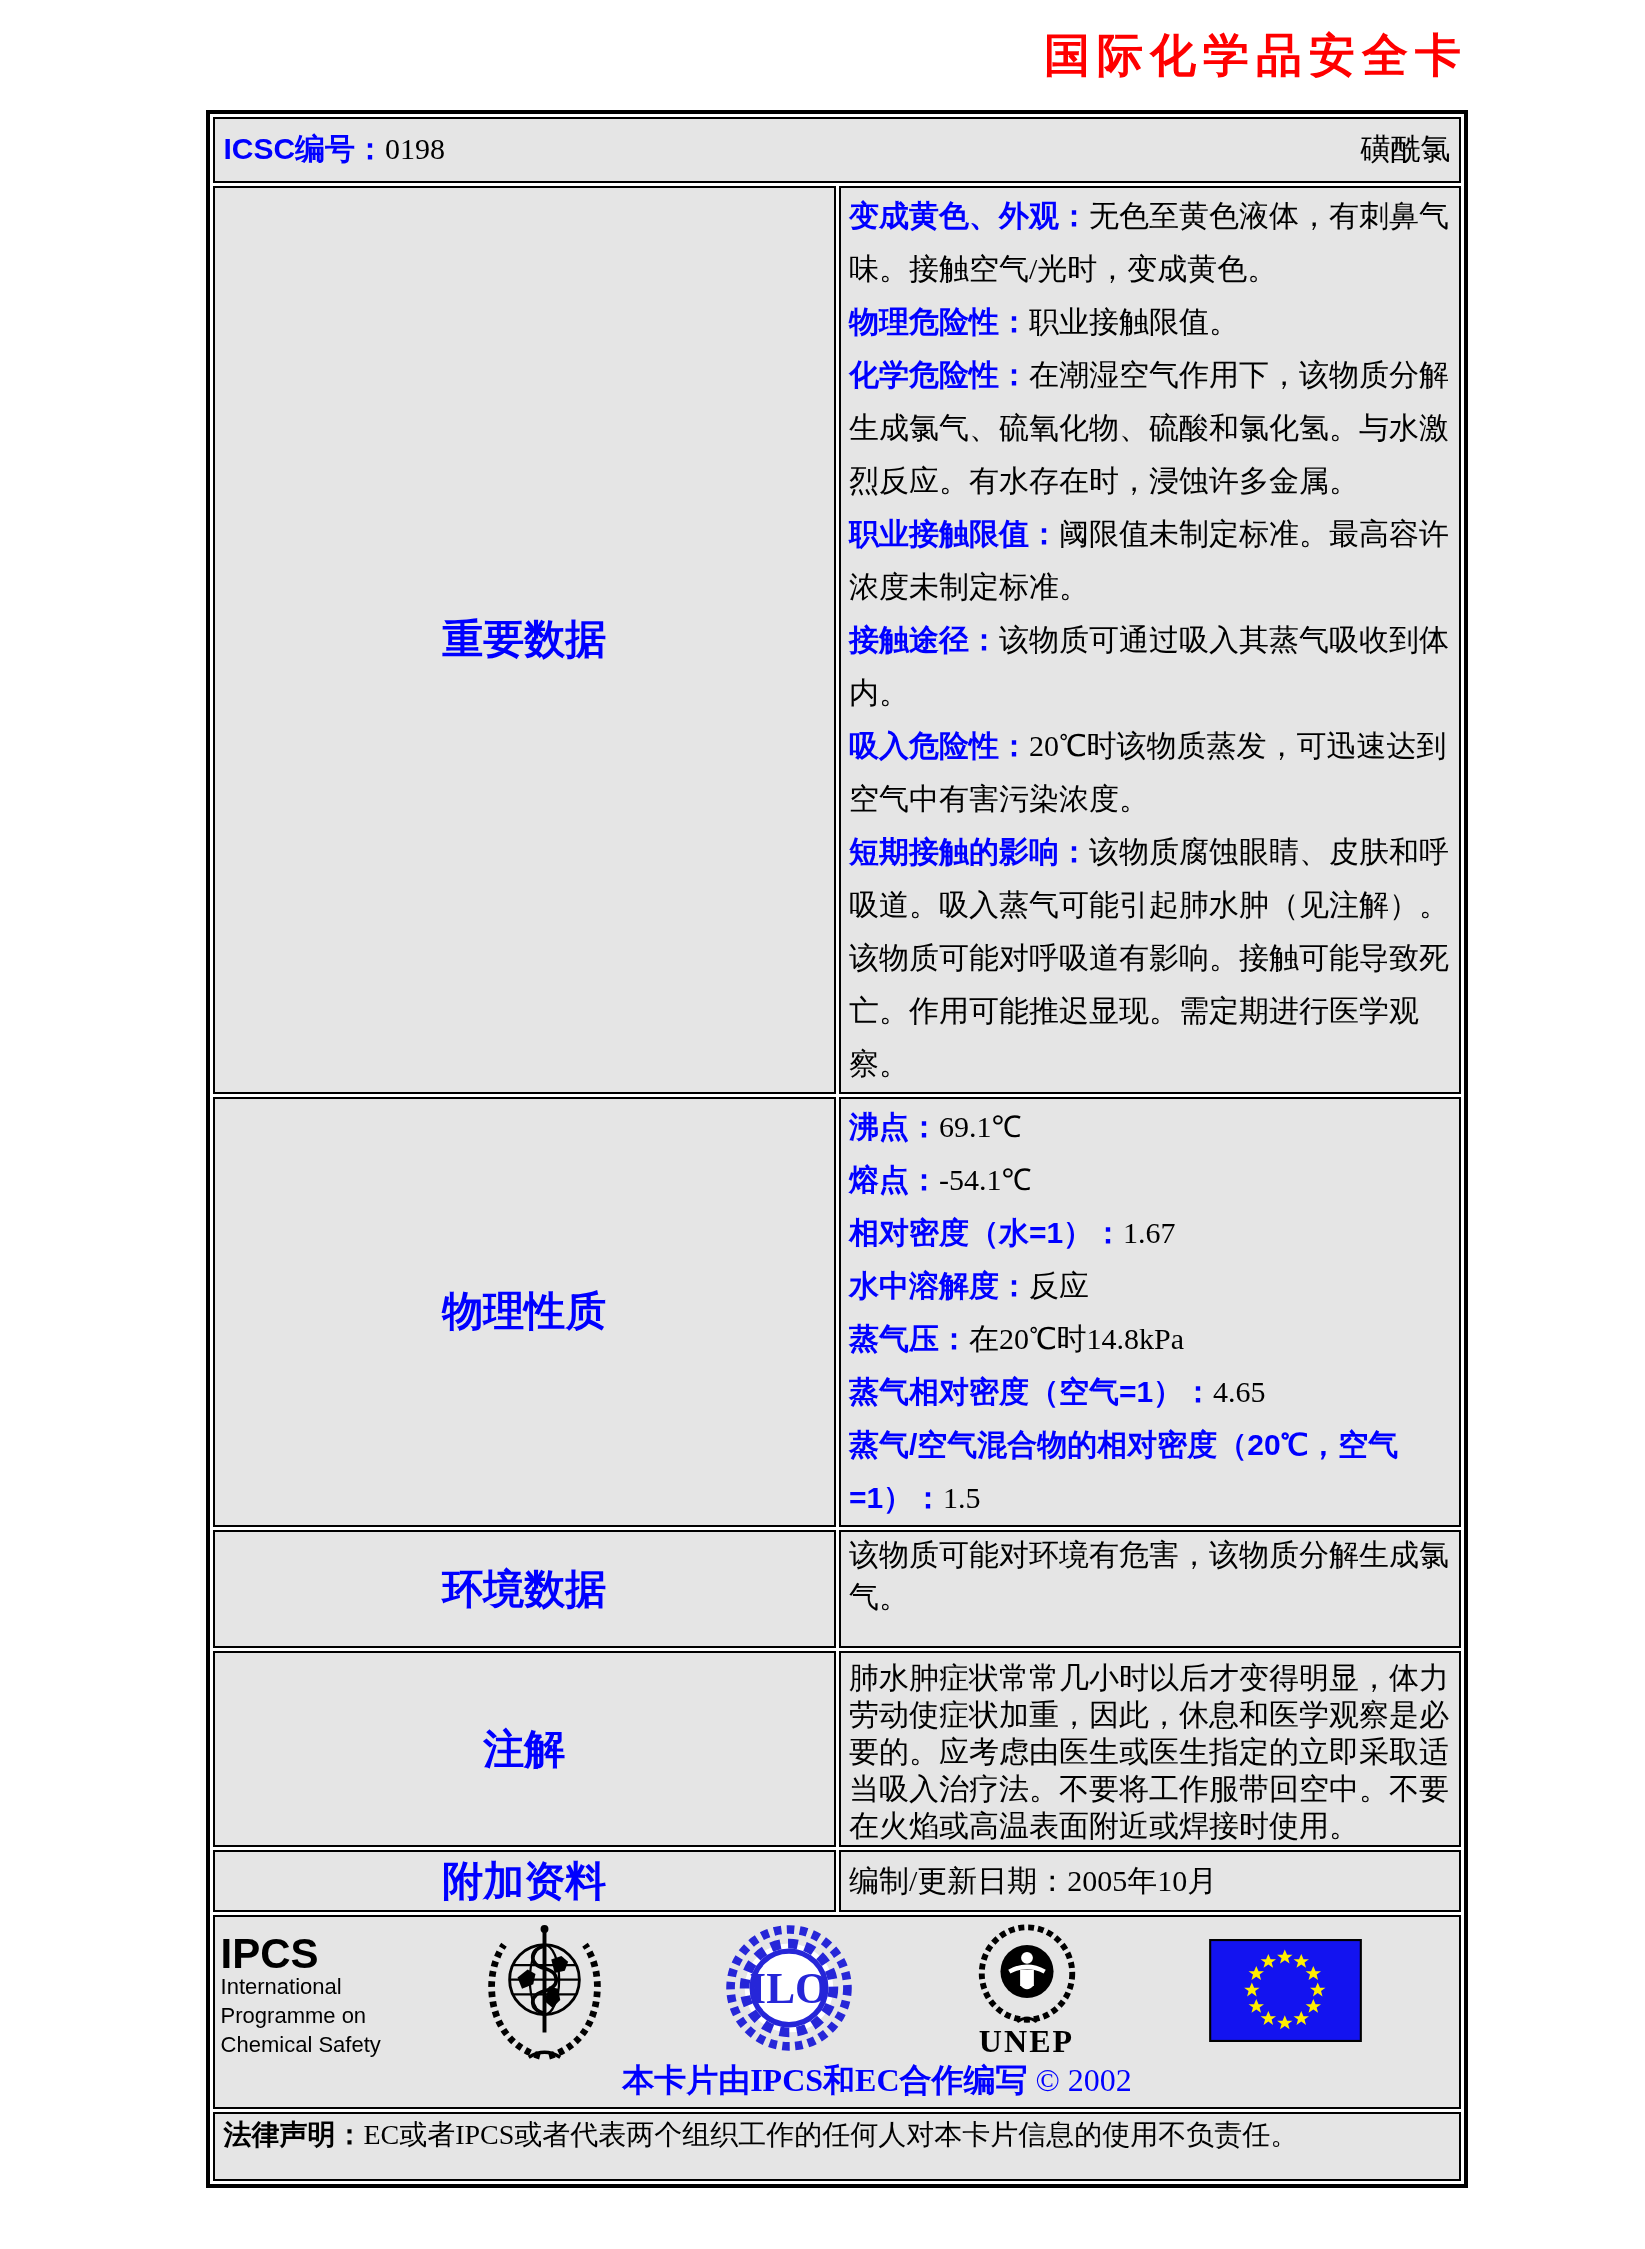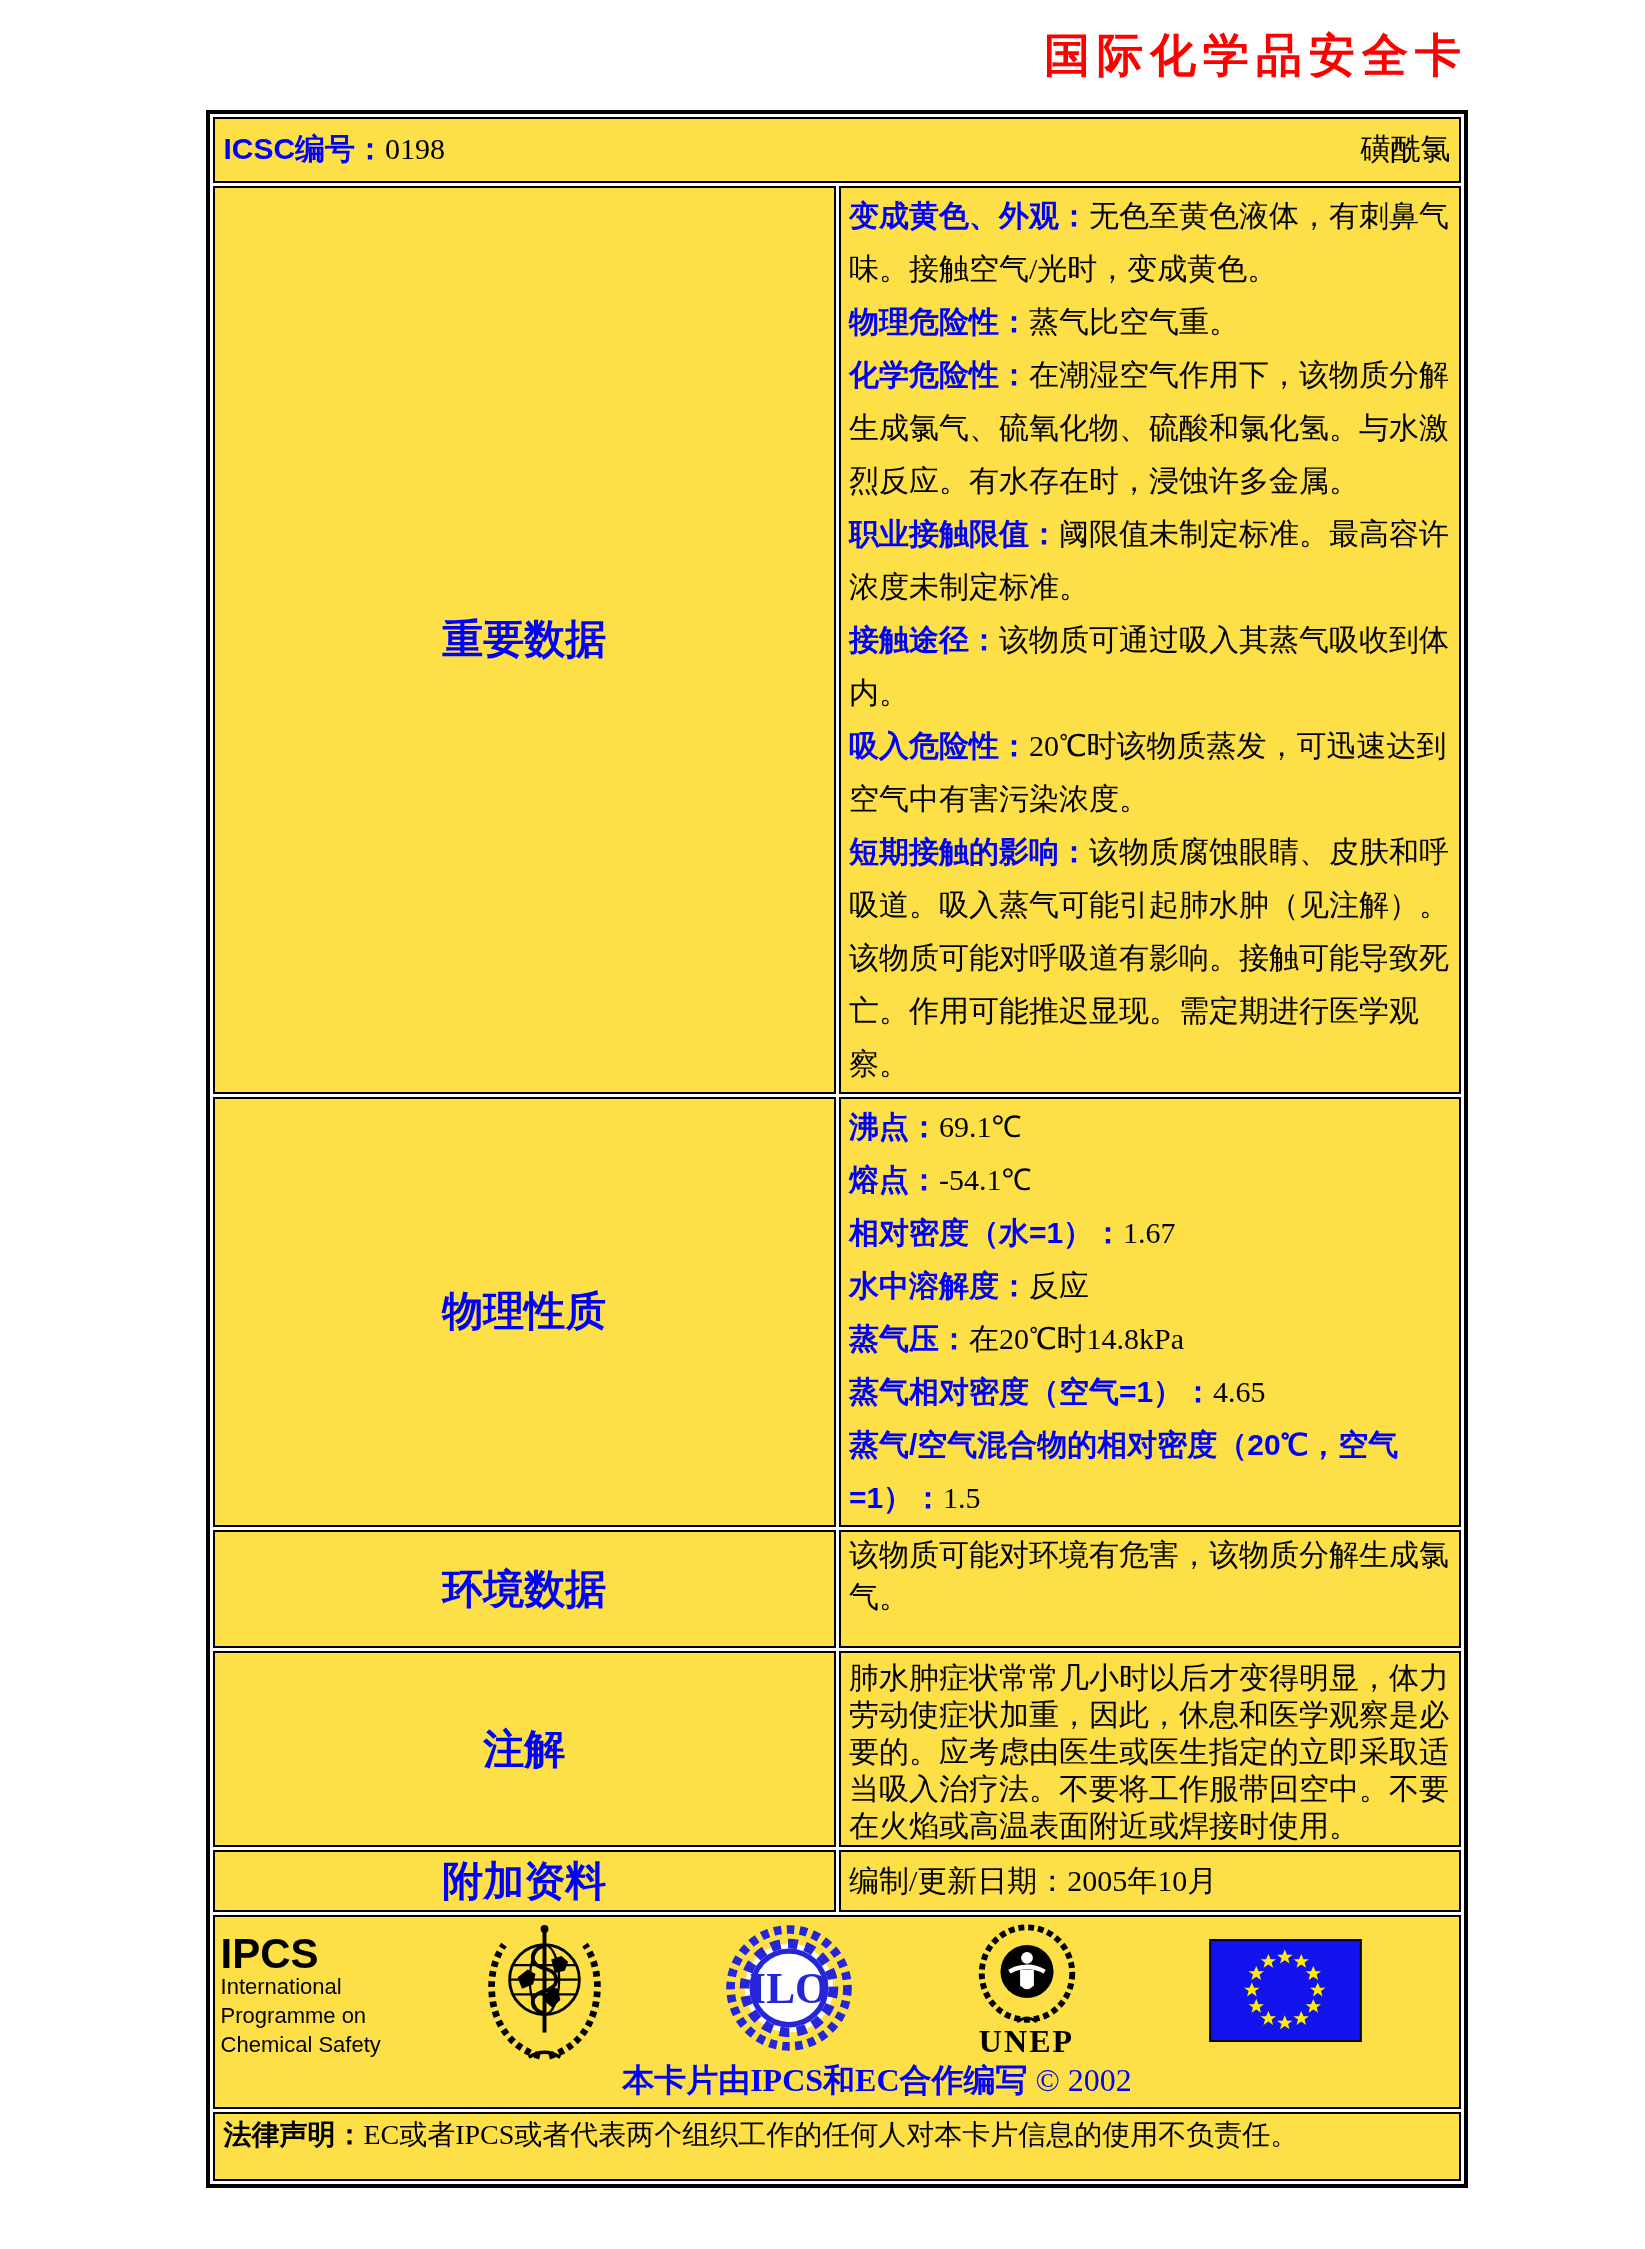--- a/index.html
+++ b/index.html
@@ -4,21 +4,21 @@
 <style>
   html,body{margin:0;padding:0;background:#fff;}
   body{width:1646px;height:2250px;position:relative;font-family:"Liberation Serif",serif;color:#000;}
 
   .page-title{position:absolute;left:208px;top:25px;width:1260px;text-align:right;
     color:#FF0000;font-size:46px;font-weight:bold;letter-spacing:7px;
     font-family:"Liberation Serif",serif;}
 
   table.card{position:absolute;left:206px;top:110px;width:1262px;
     border:4.2px solid #000;border-spacing:3.5px;border-collapse:separate;table-layout:fixed;}
-  td{border:2.1px solid #000;vertical-align:top;padding:1.4px 8.4px;background:#fde047;}
+  td{border:2.1px solid #000;vertical-align:top;padding:1.4px 8.4px;background:#e5e5e5;}
 
   td.lbl{width:161px;vertical-align:middle;text-align:center;color:#0000FF;
     font-family:"Liberation Sans",sans-serif;font-weight:bold;font-size:41px;padding:1.4px 2.8px;}
 
   .bl{color:#0000FF;font-family:"Liberation Sans",sans-serif;font-weight:bold;}
 
   .content{font-size:30px;}
   .loose p{margin:0;line-height:53px;}
   .tight{line-height:37px;padding-top:5.6px;}
   .env{line-height:42px;}
@@ -67,21 +67,21 @@
         </span>
         <span>磺酰氯</span>
       </div>
     </td>
   </tr>
 
   <tr class="r2">
     <td class="lbl">重要数据</td>
     <td class="content loose">
       <p><span class="bl">变成黄色、外观：</span><span>无色至黄色液体，有刺鼻气味。接触空气/光时，变成黄色。</span></p>
-      <p><span class="bl">物理危险性：</span><span>蒸气比空气重。</span></p>
+      <p><span class="bl">物理危险性：</span><span>职业接触限值。</span></p>
       <p><span class="bl">化学危险性：</span><span>在潮湿空气作用下，该物质分解生成氯气、硫氧化物、硫酸和氯化氢。与水激烈反应。有水存在时，浸蚀许多金属。</span></p>
       <p><span class="bl">职业接触限值：</span><span>阈限值未制定标准。最高容许浓度未制定标准。</span></p>
       <p><span class="bl">接触途径：</span><span>该物质可通过吸入其蒸气吸收到体内。</span></p>
       <p><span class="bl">吸入危险性：</span><span>20℃时该物质蒸发，可迅速达到空气中有害污染浓度。</span></p>
       <p><span class="bl">短期接触的影响：</span><span>该物质腐蚀眼睛、皮肤和呼吸道。吸入蒸气可能引起肺水肿（见注解）。该物质可能对呼吸道有影响。接触可能导致死亡。作用可能推迟显现。需定期进行医学观察。</span></p>
     </td>
   </tr>
 
   <tr class="r3">
     <td class="lbl">物理性质</td>

